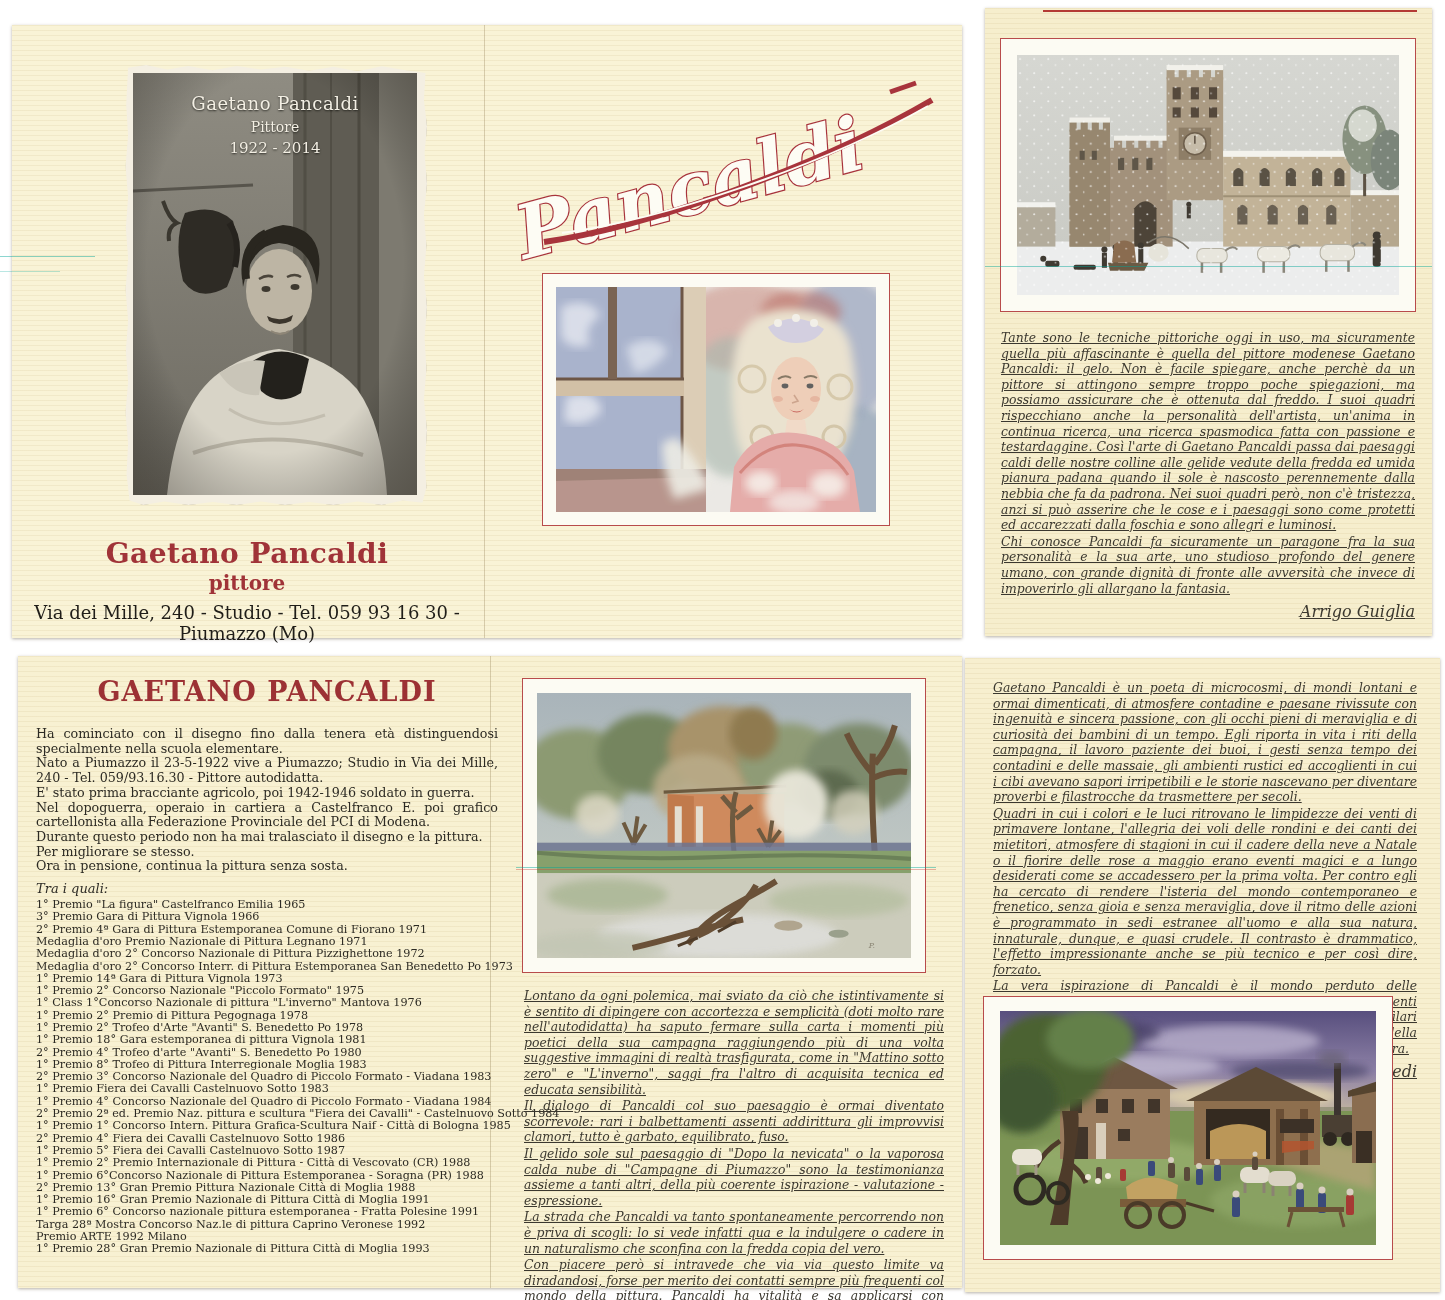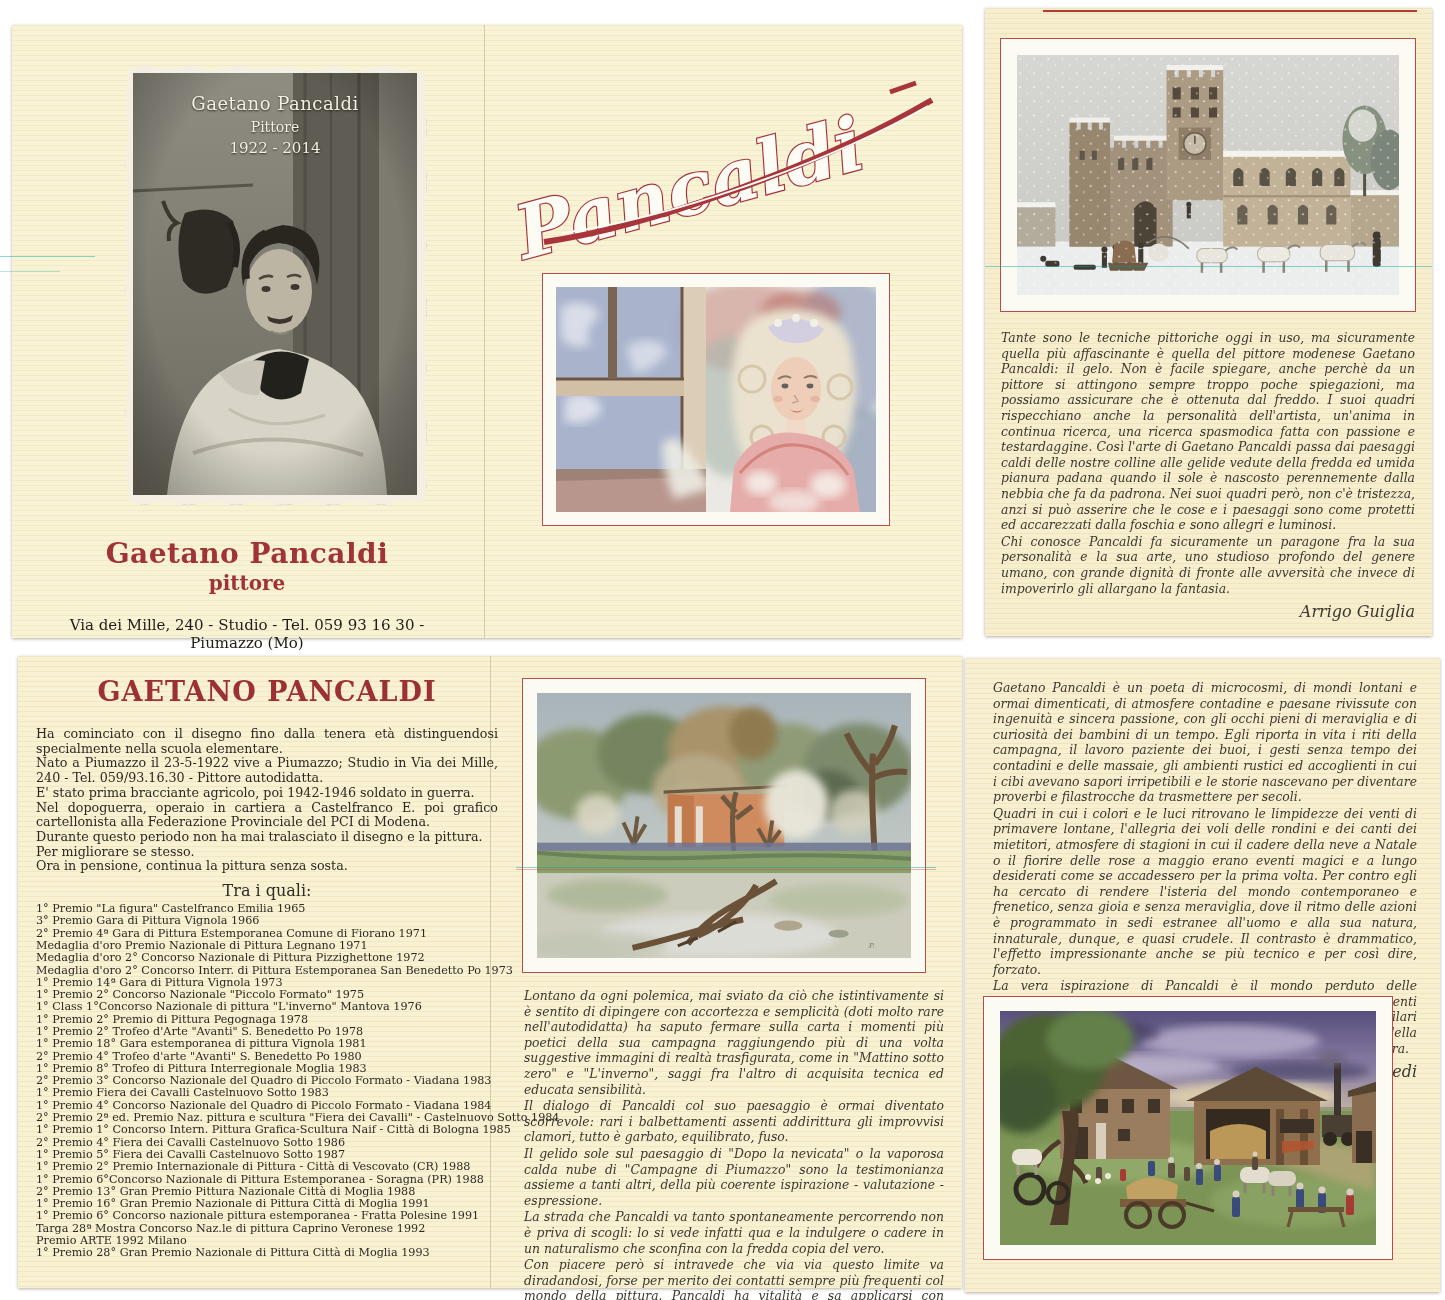--- a/index.html
+++ b/index.html
@@ -20,32 +20,32 @@
   .photo-inner{position:absolute;left:8px;top:8px;right:10px;bottom:10px;overflow:hidden;}
   .photo-caption{position:absolute;left:0;right:0;text-align:center;color:#f3efe4;
      text-shadow:0 1px 2px rgba(20,20,15,.8);}
   .cap-name{top:20px;font-size:18px;letter-spacing:.5px;}
   .cap-role{top:46px;font-size:14px;}
   .cap-years{top:66px;font-size:15px;}
   
   .contact{left:20px;top:512px;width:430px;text-align:center;}
   .contact-name{font-size:28px;font-weight:bold;color:#a03338;letter-spacing:.5px;}
   .contact-role{font-size:20px;font-weight:bold;color:#a03338;margin-top:1px;}
-  .contact-address{font-size:15px;color:#1f1d18;margin-top:21px;}
+  .contact-address{font-size:18px;color:#1f1d18;margin-top:7px;}
   
   .frame{background:#fcfbf3;border:1.5px solid #b84b4b;box-sizing:border-box;}
   
   .tx{text-align:justify;font-style:italic;color:#3b382f;}
   .tx p{margin:0 0 1px 0;text-indent:0;}
-  .tr-text{font-size:12.4px;line-height:15.6px;}
+  .tr-text{font-size:12.4px;line-height:15.6px;text-decoration:underline;}
   .author{text-align:right;font-style:italic;font-size:16px;margin-top:8px;color:#3b382f;}
   .bio-title{font-size:27px;font-weight:bold;color:#9c3134;text-align:center;letter-spacing:1px;}
   .bio{font-size:12.7px;line-height:14.7px;text-align:justify;color:#2c2a23;}
   .bio p{margin:0;}
-  .awards-intro{text-align:center;font-size:16px;margin:7px 0 3px 0;}
+  .awards-intro{font-style:italic;font-size:13px;margin:7px 0 3px 0;}
   .awards{font-size:11.2px;line-height:12.3px;color:#2c2a23;}
   .awards p{margin:0;white-space:nowrap;}
   .artifact{position:absolute;height:1px;pointer-events:none;}
   .teal{background:rgba(0,165,150,.45);}
   .redline{background:rgba(205,70,60,.4);}
   .pinstripe{position:absolute;height:2px;background:#b43b35;}
 </style>
 </head>
 <body>
 

